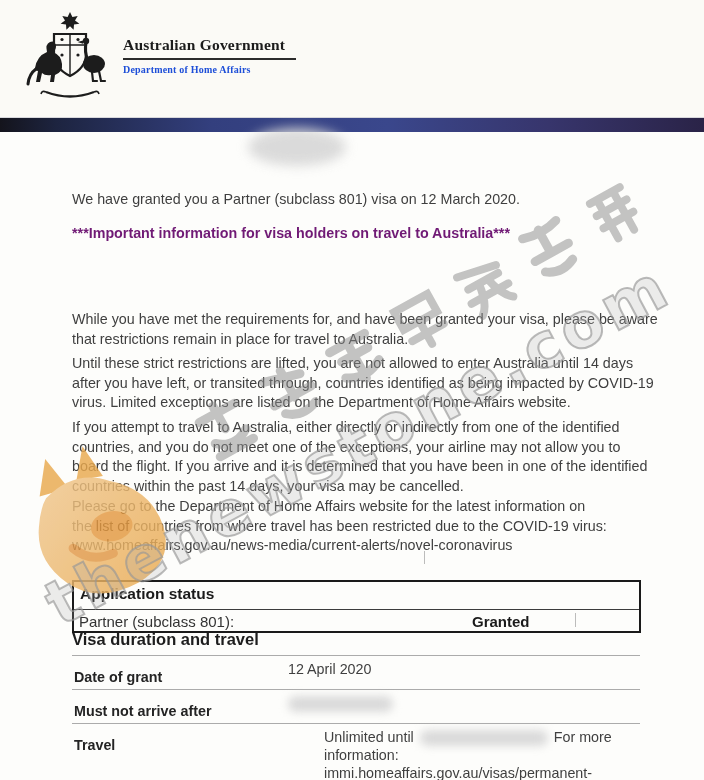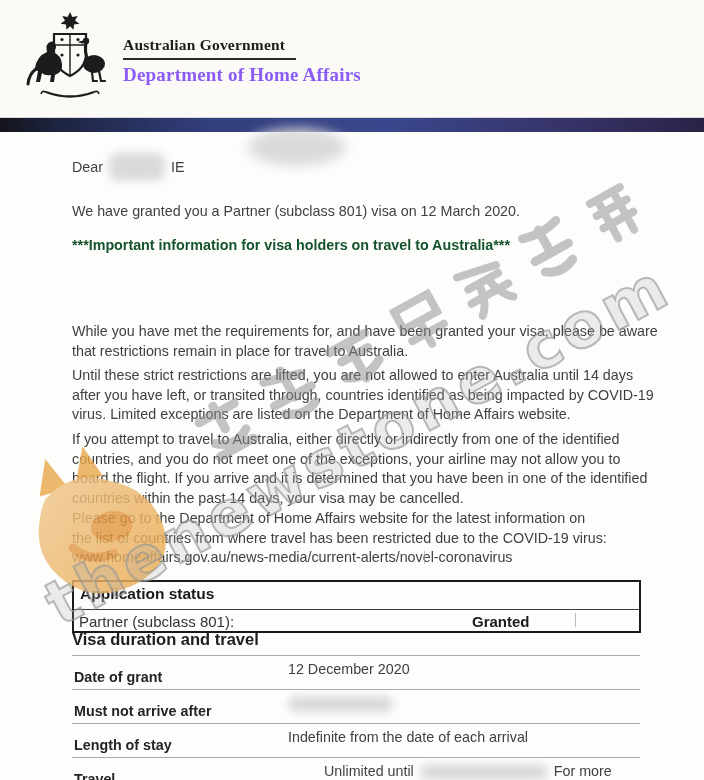--- a/index.html
+++ b/index.html
@@ -6,27 +6,27 @@
   .page{position:relative;width:704px;height:780px;overflow:hidden;
         background:#fdfdfb;font-family:"Liberation Sans",sans-serif;color:#3f3f3f;}
 
   
   .letterhead{position:absolute;left:0;top:0;width:704px;height:117px;background:#fbfaf6;}
   .coat{position:absolute;left:26px;top:10px;}
   .gov-title{position:absolute;left:123px;top:36px;font-family:"Liberation Serif",serif;
              font-weight:bold;font-size:15.5px;color:#1c1c1c;letter-spacing:.2px;}
   .gov-rule{position:absolute;left:123px;top:58px;width:173px;height:1.5px;background:#2b2b2b;}
   .dept-title{position:absolute;left:123px;top:64px;font-family:"Liberation Serif",serif;
-              font-weight:bold;font-size:19px;color:#8b5cf6;letter-spacing:.2px;}
+              font-weight:bold;font-size:10px;color:#1d4ed8;letter-spacing:.2px;}
   .topbar{position:absolute;left:0;top:117px;width:704px;height:14px;border-top:1px solid #d8d8dc;
           background:linear-gradient(90deg,#14141c 0%,#1d2440 8%,#333f7e 30%,#3a478c 55%,#37356c 78%,#2a2347 100%);}
 
   
-  .para{position:absolute;left:72px;white-space:pre;font-size:14.3px;line-height:19.5px;color:#3f3f3f;margin-top:12px;}
-  .para.b{font-weight:bold;color:#14532d;}
+  .para{position:absolute;left:72px;white-space:pre;font-size:14.3px;line-height:19.5px;color:#3f3f3f;}
+  .para.b{font-weight:bold;color:#701a75;}
   .dear{position:absolute;left:72px;top:153px;font-size:14.3px;color:#3f3f3f;}
 
   
   .redact{display:inline-block;background:#dadada;border-radius:9px;filter:blur(4px);}
   .blob-a{position:absolute;left:248px;top:128px;width:98px;height:38px;background:#d7d7d7;
           border-radius:50%;filter:blur(6px);opacity:.9;}
 
   
   .app-box{position:absolute;left:72px;top:580px;width:565px;height:49px;border:2px solid #1a1a1a;
            background:rgba(255,255,255,.0);}
@@ -92,25 +92,20 @@
       </g>
     </svg>
     <div class="gov-title">Australian Government</div>
     <div class="gov-rule"></div>
     <div class="dept-title">Department of Home Affairs</div>
   </div>
   <div class="topbar"></div>
 
   <div class="blob-a"></div>
 
-  <div class="dear">
-    <span>Dear</span>
-    <span class="redact" style="width:56px;height:28px;vertical-align:-9px;margin:0 2px;"></span>
-    <span>IE</span>
-  </div>
 
   <div class="para" style="top:190px">We have granted you a Partner (subclass 801) visa on 12 March 2020.</div>
   <div class="para b" style="top:224px">***Important information for visa holders on travel to Australia***</div>
   <div class="para" style="top:310px">While you have met the requirements for, and have been granted your visa, please be aware
 that restrictions remain in place for travel to Australia.</div>
   <div class="para" style="top:354px">Until these strict restrictions are lifted, you are not allowed to enter Australia until 14 days
 after you have left, or transited through, countries identified as being impacted by COVID-19
 virus. Limited exceptions are listed on the Department of Home Affairs website.</div>
   <div class="para" style="top:418px">If you attempt to travel to Australia, either directly or indirectly from one of the identified
 countries, and you do not meet one of the exceptions, your airline may not allow you to
@@ -127,31 +122,27 @@
     <div class="app-row">
       <span class="app-label">Partner (subclass 801):</span>
       <span class="app-value">Granted</span>
     </div>
   </div>
 
   <div class="visa-heading">Visa duration and travel</div>
   <div class="visa-table">
     <div class="vrow">
       <span class="vlabel">Date of grant</span>
-      <span class="vvalue">12 December 2020</span>
+      <span class="vvalue">12 April 2020</span>
     </div>
     <div class="vrow">
       <span class="vlabel">Must not arrive after</span>
       <span class="vvalue">
         <span class="redact" style="width:105px;height:16px;vertical-align:-4px;"></span>
       </span>
-    </div>
-    <div class="vrow">
-      <span class="vlabel">Length of stay</span>
-      <span class="vvalue">Indefinite from the date of each arrival</span>
     </div>
     <div class="vrow">
       <span class="vlabel">Travel</span>
       <span class="vvalue">
         <span class="vline">
           <span>Unlimited until</span>
           <span class="redact" style="width:128px;height:16px;vertical-align:-4px;margin:0 2px;"></span>
           <span> For more information:</span>
         </span>
         <span class="vline">immi.homeaffairs.gov.au/visas/permanent-resident/</span>

